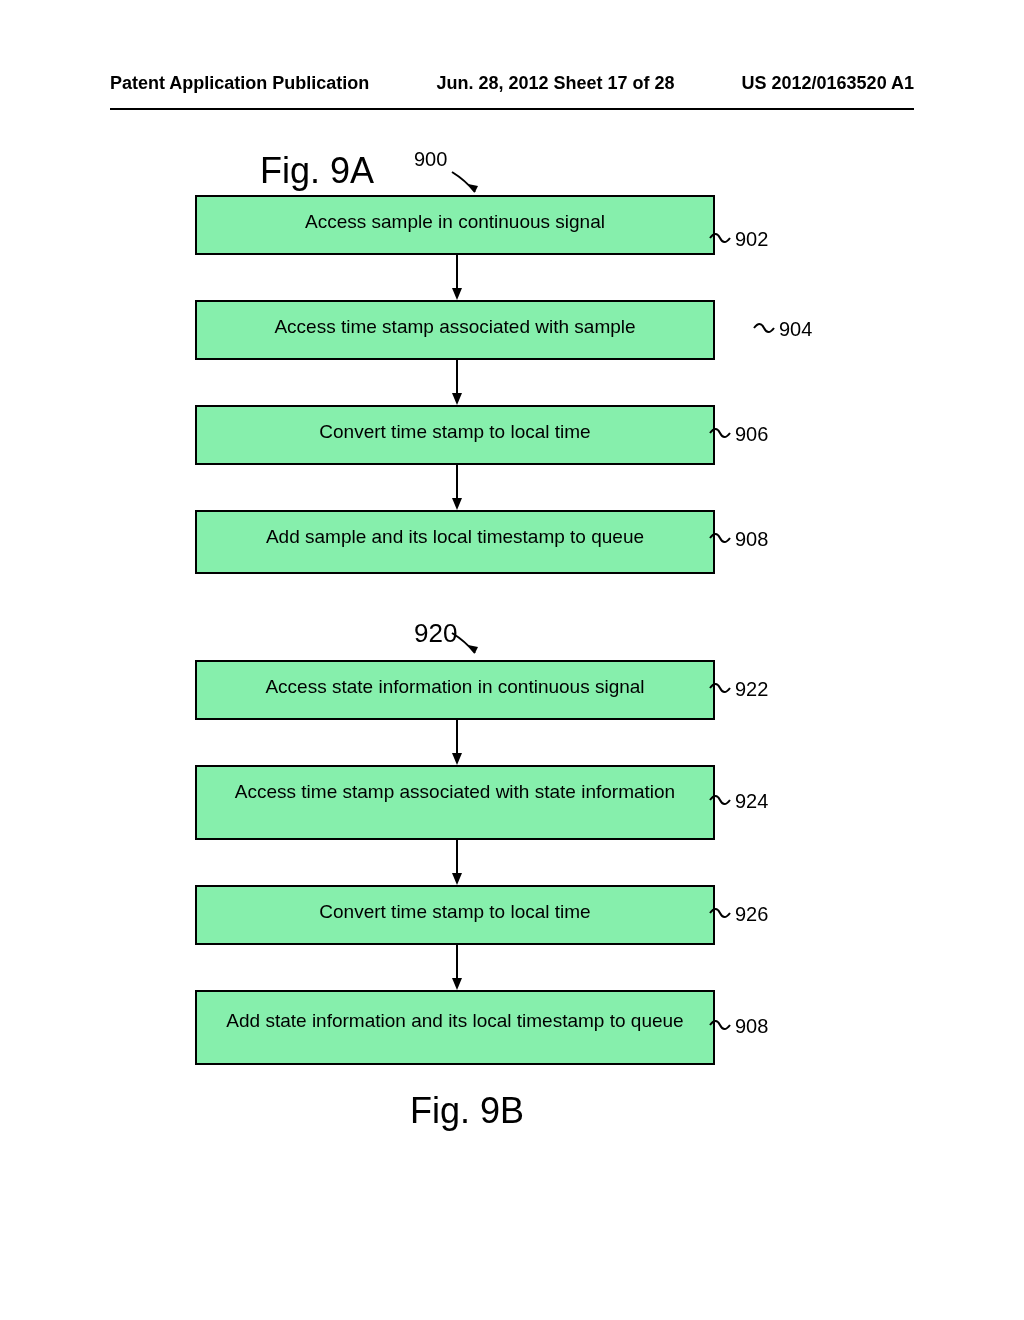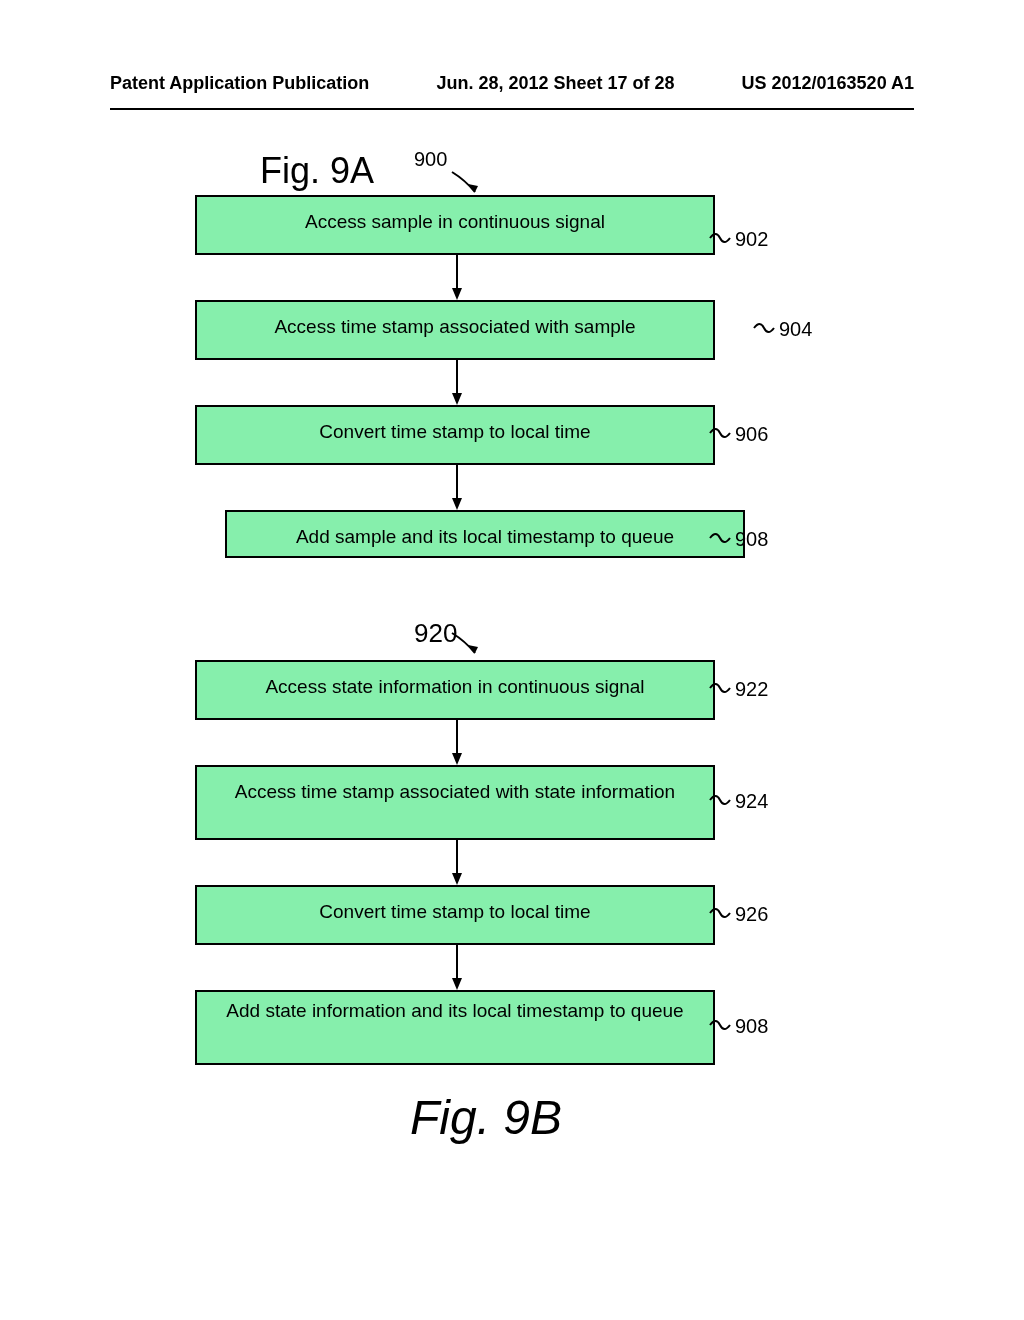--- a/index.html
+++ b/index.html
@@ -60,25 +60,25 @@
       border: 2px solid #000;
       padding: 14px 10px;
       text-align: center;
       font-size: 19px;
       position: absolute;
       background: #86efac;
     }
     .box-902 { top: 0; height: 60px; }
     .box-904 { top: 105px; height: 60px; }
     .box-906 { top: 210px; height: 60px; }
-    .box-908 { top: 315px; height: 48px; margin-left: 30px; }
+    .box-908 { top: 315px; height: 64px; }
     .box-922 { top: 0; height: 60px; }
     .box-924 { top: 105px; height: 75px; }
     .box-926 { top: 225px; height: 60px; }
-    .box-928 { top: 330px; height: 75px; padding-top: 8px; }
+    .box-928 { top: 330px; height: 75px; padding-top: 18px; }
     .ref-label {
       position: absolute;
       left: 540px;
       font-size: 20px;
       white-space: nowrap;
     }
     .ref-902 { top: 2px; margin-top: 31px; }
     .ref-904 { top: 123px; margin-left: 44px; }
     .ref-906 { top: 228px; }
     .ref-908 { top: 333px; }
@@ -104,23 +104,22 @@
     }
     .arrow-920 {
       position: absolute;
       top: 631px;
       left: 450px;
     }
     .fig-title-b {
       position: absolute;
       top: 1090px;
       left: 410px;
-      font-size: 48px;
+      font-size: 36px;
       font-family: Arial, sans-serif;
-      font-style: italic;
     }
     .curve-connector {
       position: absolute;
       left: 525px;
     }
   </style>
 </head>
 <body>
 
 <div class="header">

